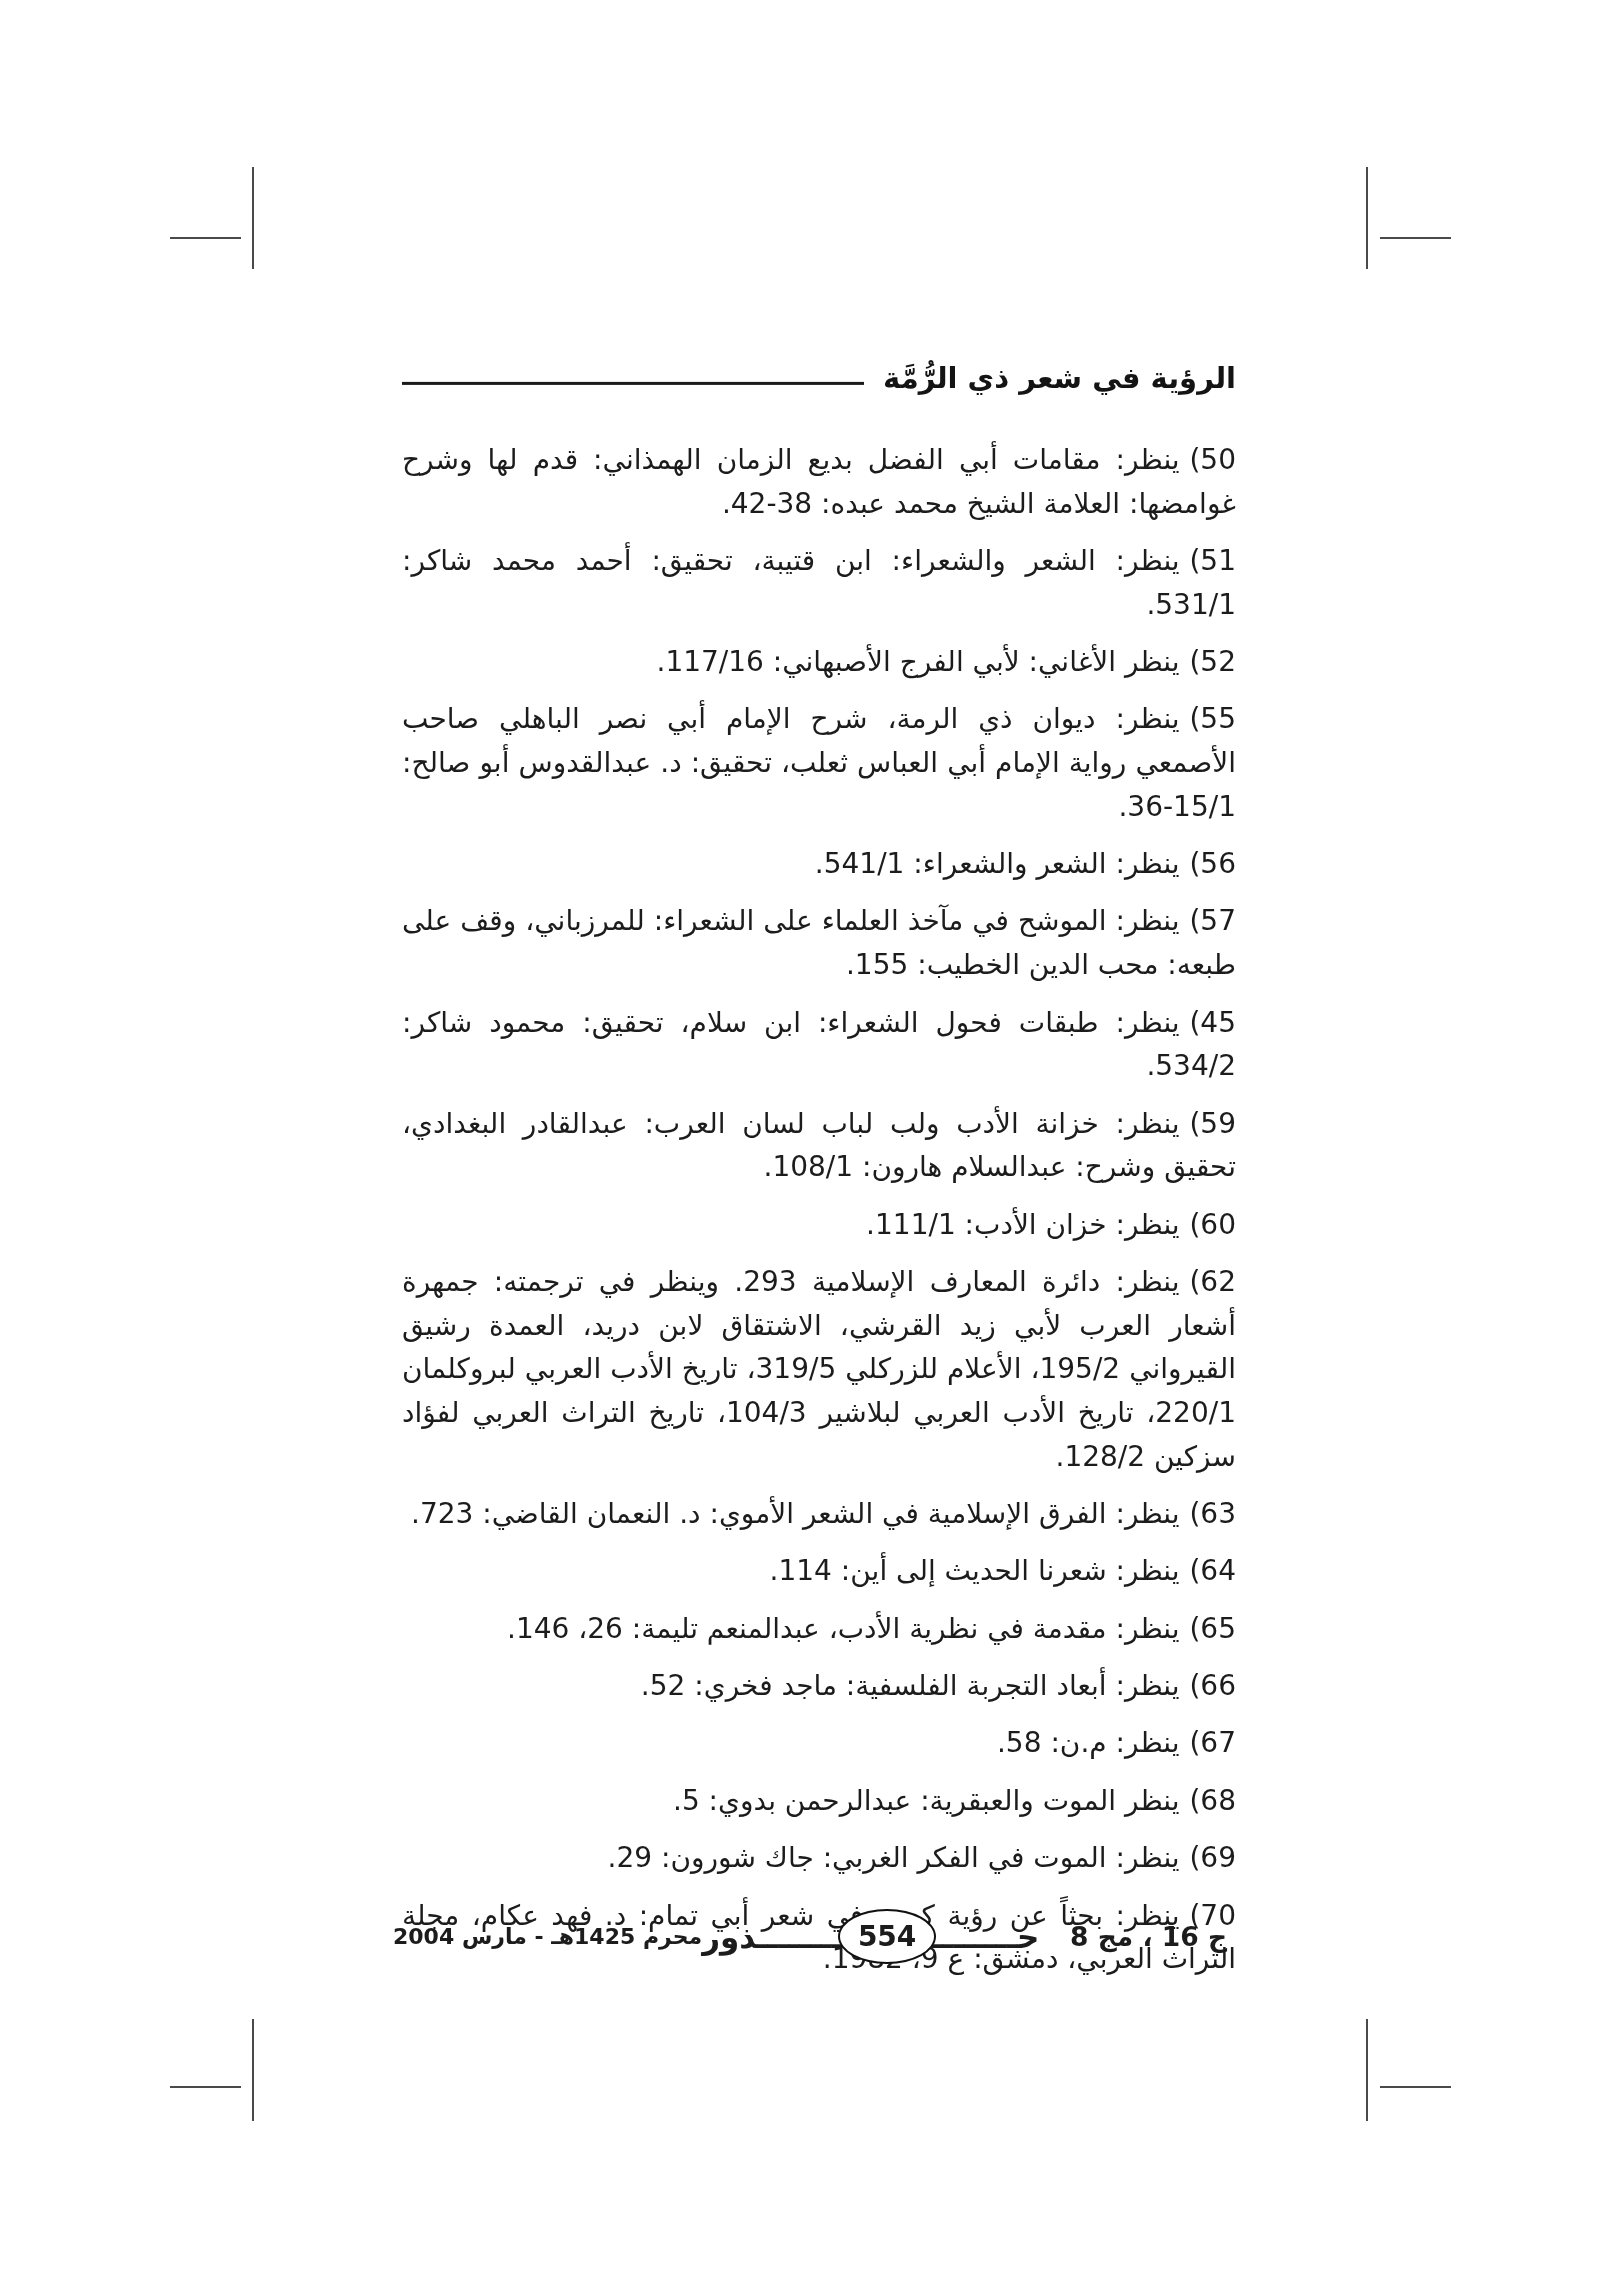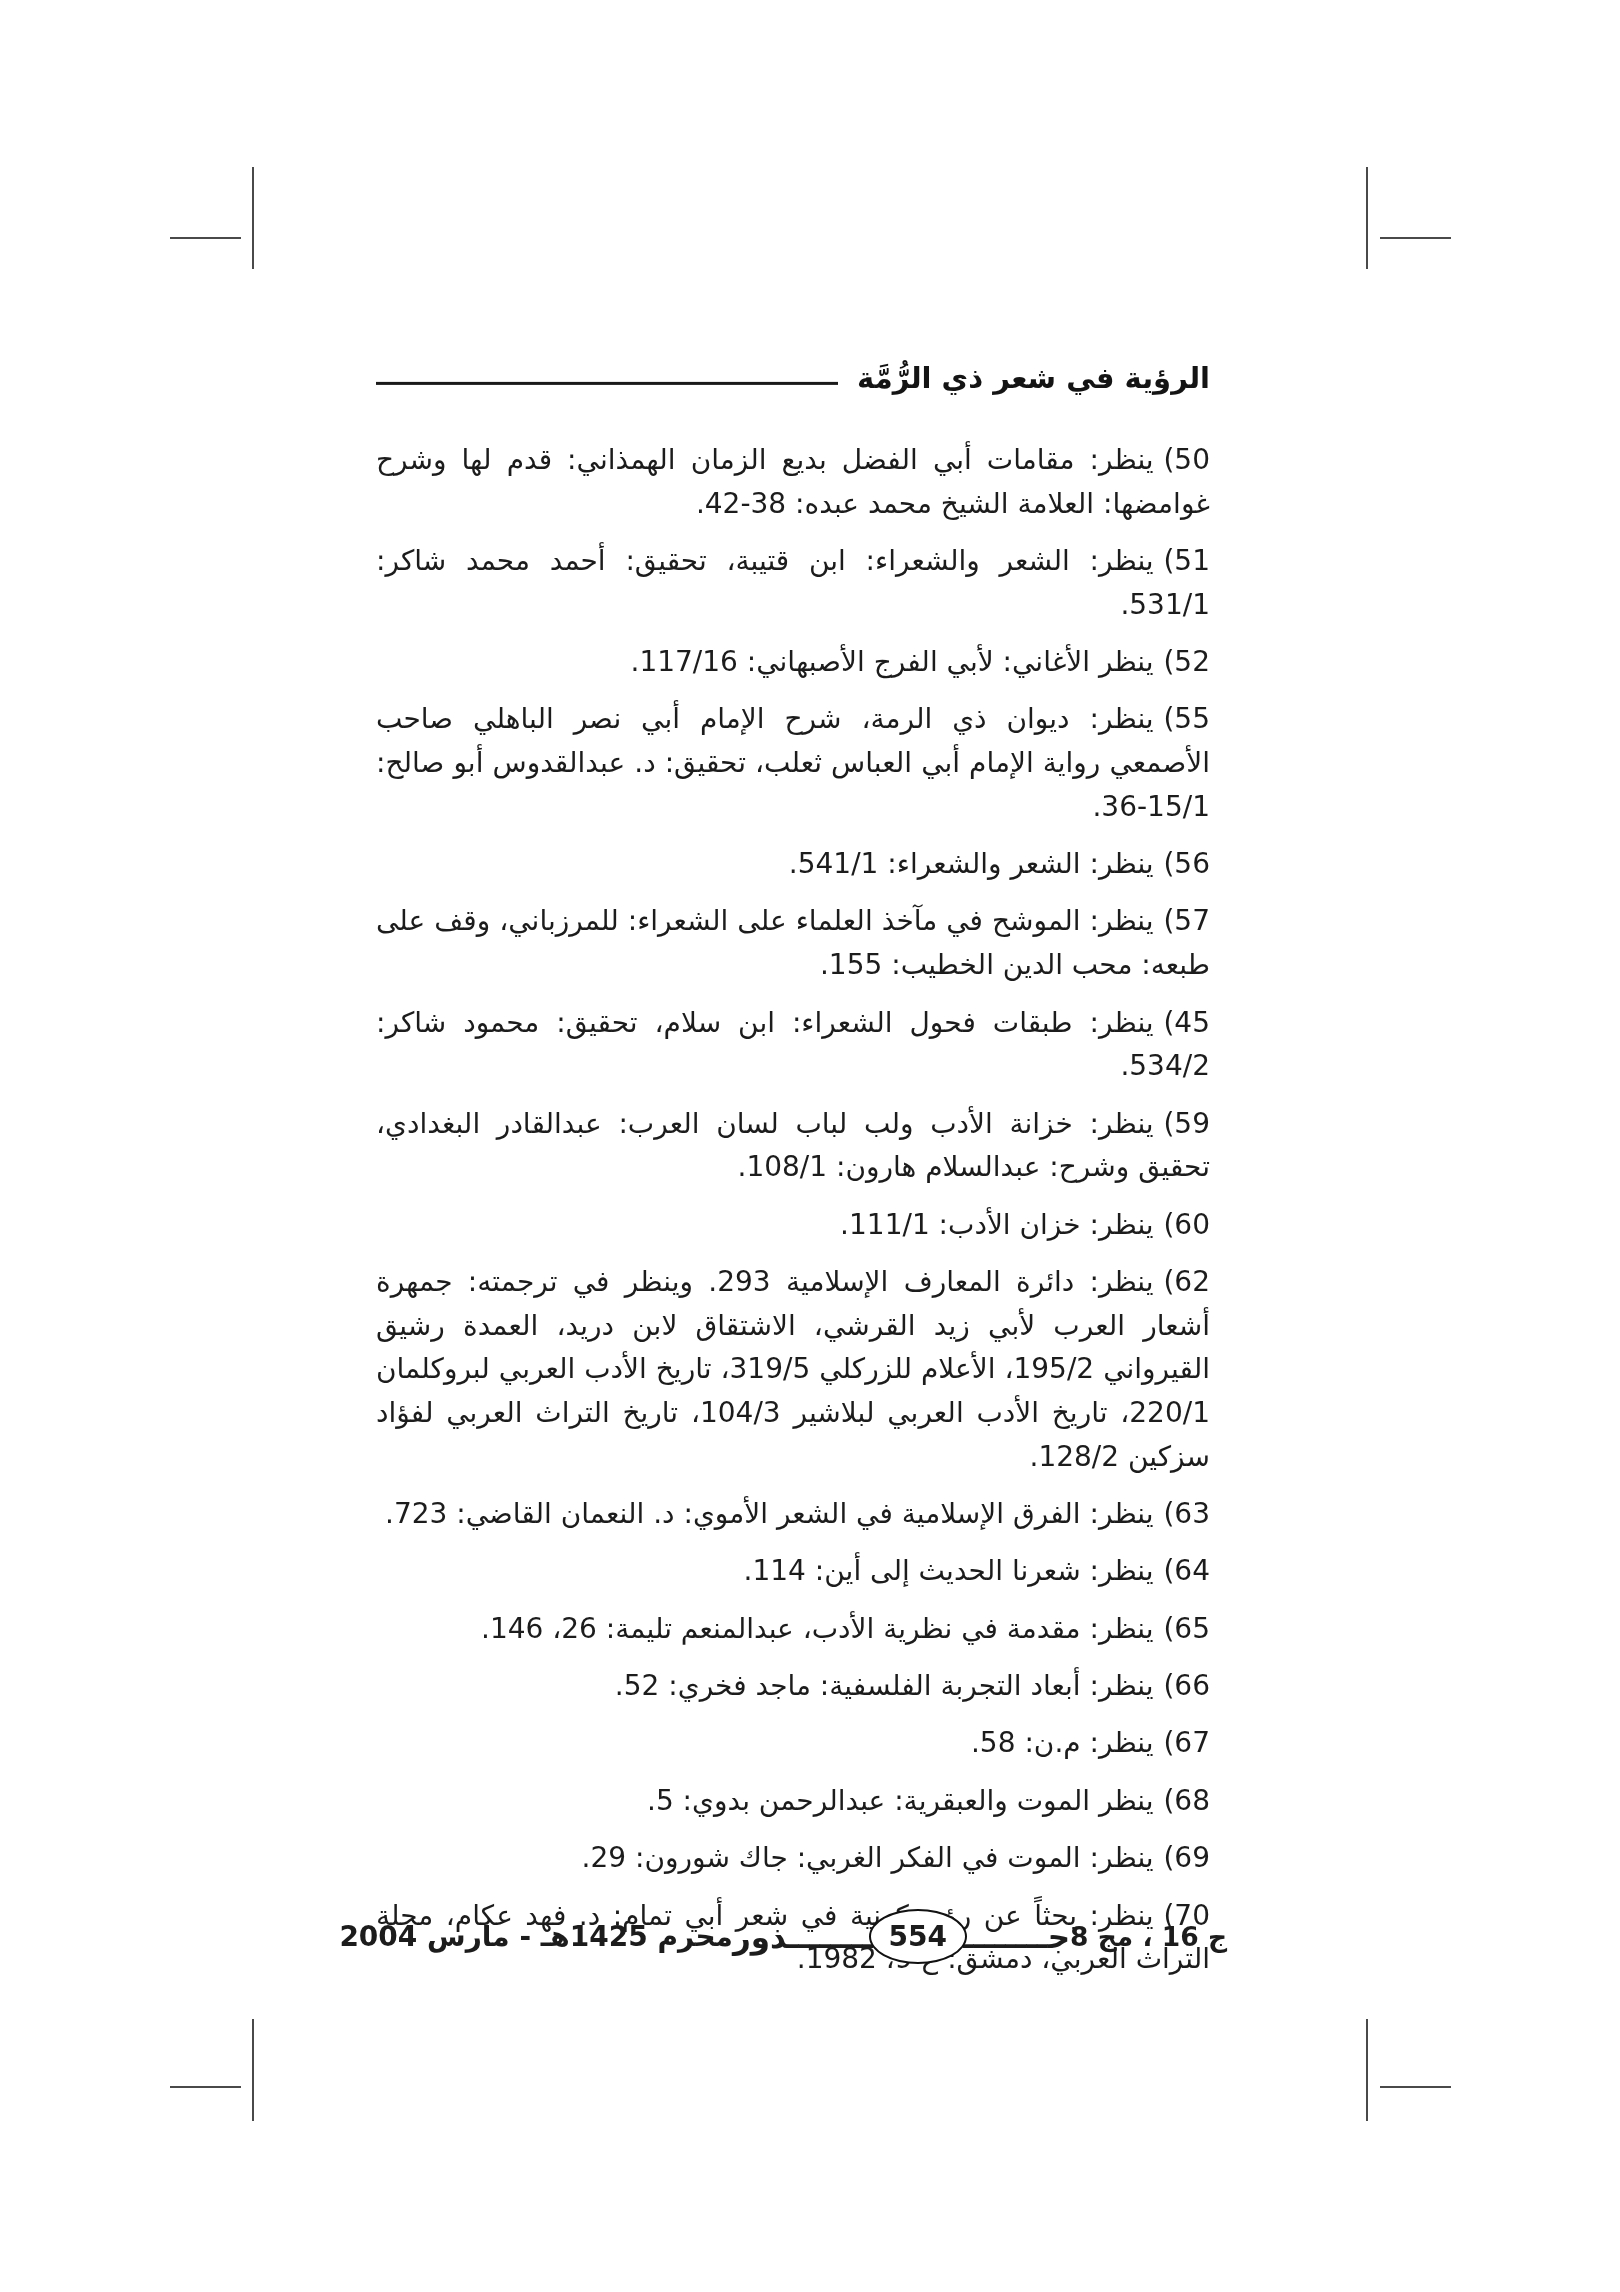--- a/index.html
+++ b/index.html
@@ -26,21 +26,21 @@
   .mh-tl { left: 170px;  top: 237px; }
   .mh-tr { left: 1380px; top: 237px; }
   .mv-bl { left: 252px;  top: 2019px; }
   .mv-br { left: 1366px; top: 2019px; }
   .mh-bl { left: 170px;  top: 2086px; }
   .mh-br { left: 1380px; top: 2086px; }
 
   .content {
     position: absolute;
     top: 361px;
-    left: 376px;
+    left: 402px;
     width: 834px;
     direction: rtl;
   }
   .header {
     display: flex;
     direction: rtl;
     align-items: center;
     gap: 19.6px;
     margin-bottom: 43px;
   }
@@ -80,21 +80,21 @@
     top: 1909px;
     left: 393px;
     width: 834px;
     direction: rtl;
     display: grid;
     grid-template-columns: 1fr auto 1fr;
     align-items: center;
     font-weight: bold;
   }
   .footer-right { justify-self: start; font-size: 26.5px; white-space: nowrap; }
-  .footer-left  { justify-self: end;   font-size: 28px; white-space: nowrap; }
+  .footer-left  { justify-self: end;   font-size: 22px; white-space: nowrap; }
   .footer-center {
     justify-self: center;
     font-size: 31px;
     display: inline-flex;
     align-items: center;
     white-space: nowrap;
   }
   .oval {
     display: inline-flex;
     align-items: center;

